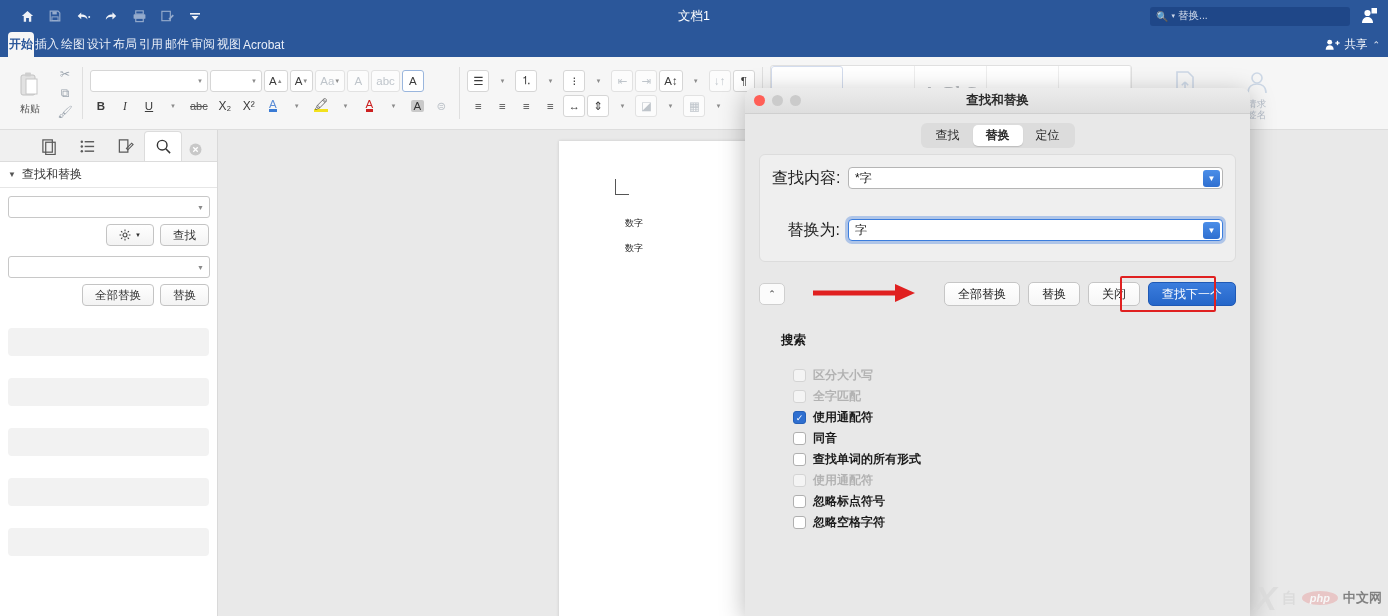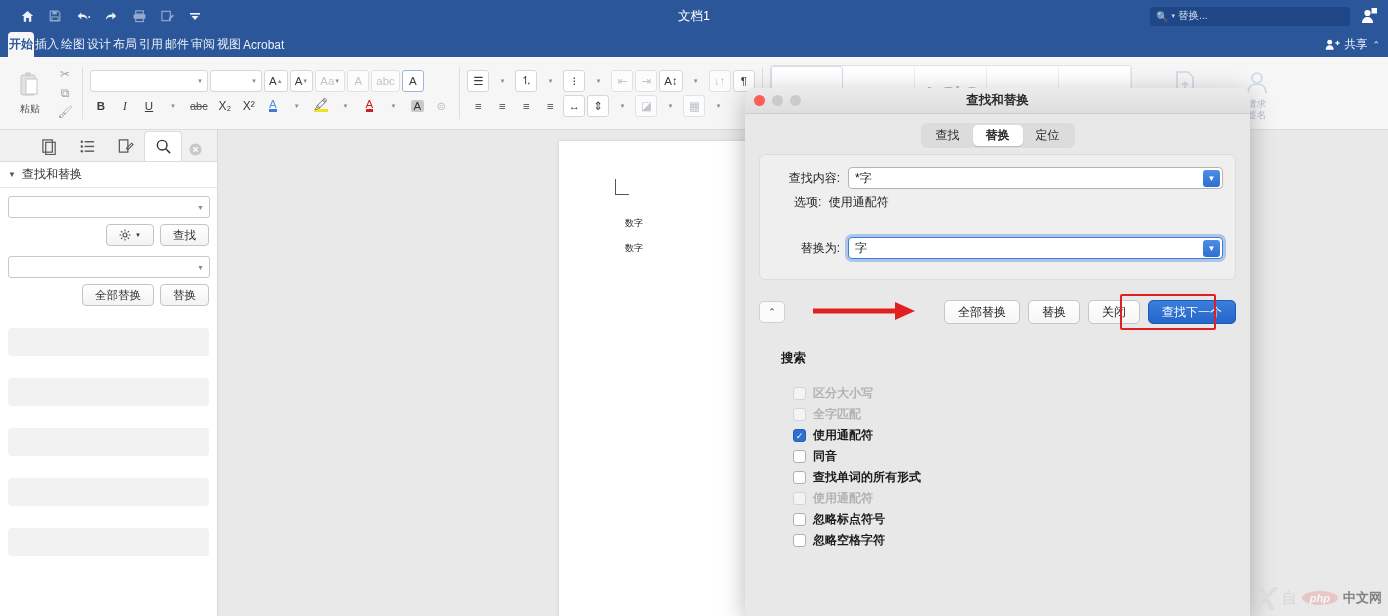--- a/index.html
+++ b/index.html
@@ -197,21 +197,21 @@
   }
   .seg-item {
     padding: 2px 13px; font-size: 12px; color:#2b2b2b; border-radius: 5px;
   }
   .seg-item.active { background:#ffffff; box-shadow: 0 1px 1px rgba(0,0,0,.14); font-weight:bold;}
   .dlg-panel {
     margin: 0 14px; background: #efefef; border: 1px solid #dcdcdc; border-radius: 6px;
     padding: 12px 12px 16px 12px;
   }
   .frow { display:flex; align-items:center; gap: 8px; margin-bottom: 4px; }
-  .flabel { font-size: 12px; color:#1d1d1d; width: 68px; text-align:right; white-space:nowrap; }
+  .flabel { font-size: 16px; color:#1d1d1d; width: 68px; text-align:right; white-space:nowrap; }
   .combo {
     flex: 1; height: 22px; background:#ffffff; border:1px solid #b5b5b5; border-radius: 4px;
     display:flex; align-items:center; padding-left: 6px; font-size: 12px; color:#111;
     position: relative;
   }
   .combo.focused {
     border-color:#3b7ddd; box-shadow: 0 0 0 3px rgba(70,130,220,.38);
   }
   .combo-arrow {
     position:absolute; right: 2px; top: 2px; width: 17px; height: 17px;
@@ -658,24 +658,20 @@
     </div>
 
     <div class="dlg-panel">
       <div class="frow">
         <div class="flabel">查找内容:</div>
         <div class="combo">
           <span>*字</span>
           <span class="combo-arrow">▼</span>
         </div>
       </div>
-      <div class="opt-row">
-        <span class="k">选项:</span>
-        <span>使用通配符</span>
-      </div>
       <div class="gap-tall"></div>
       <div class="frow">
         <div class="flabel">替换为:</div>
         <div class="combo focused">
           <span>字</span>
           <span class="combo-arrow">▼</span>
         </div>
       </div>
     </div>
 

